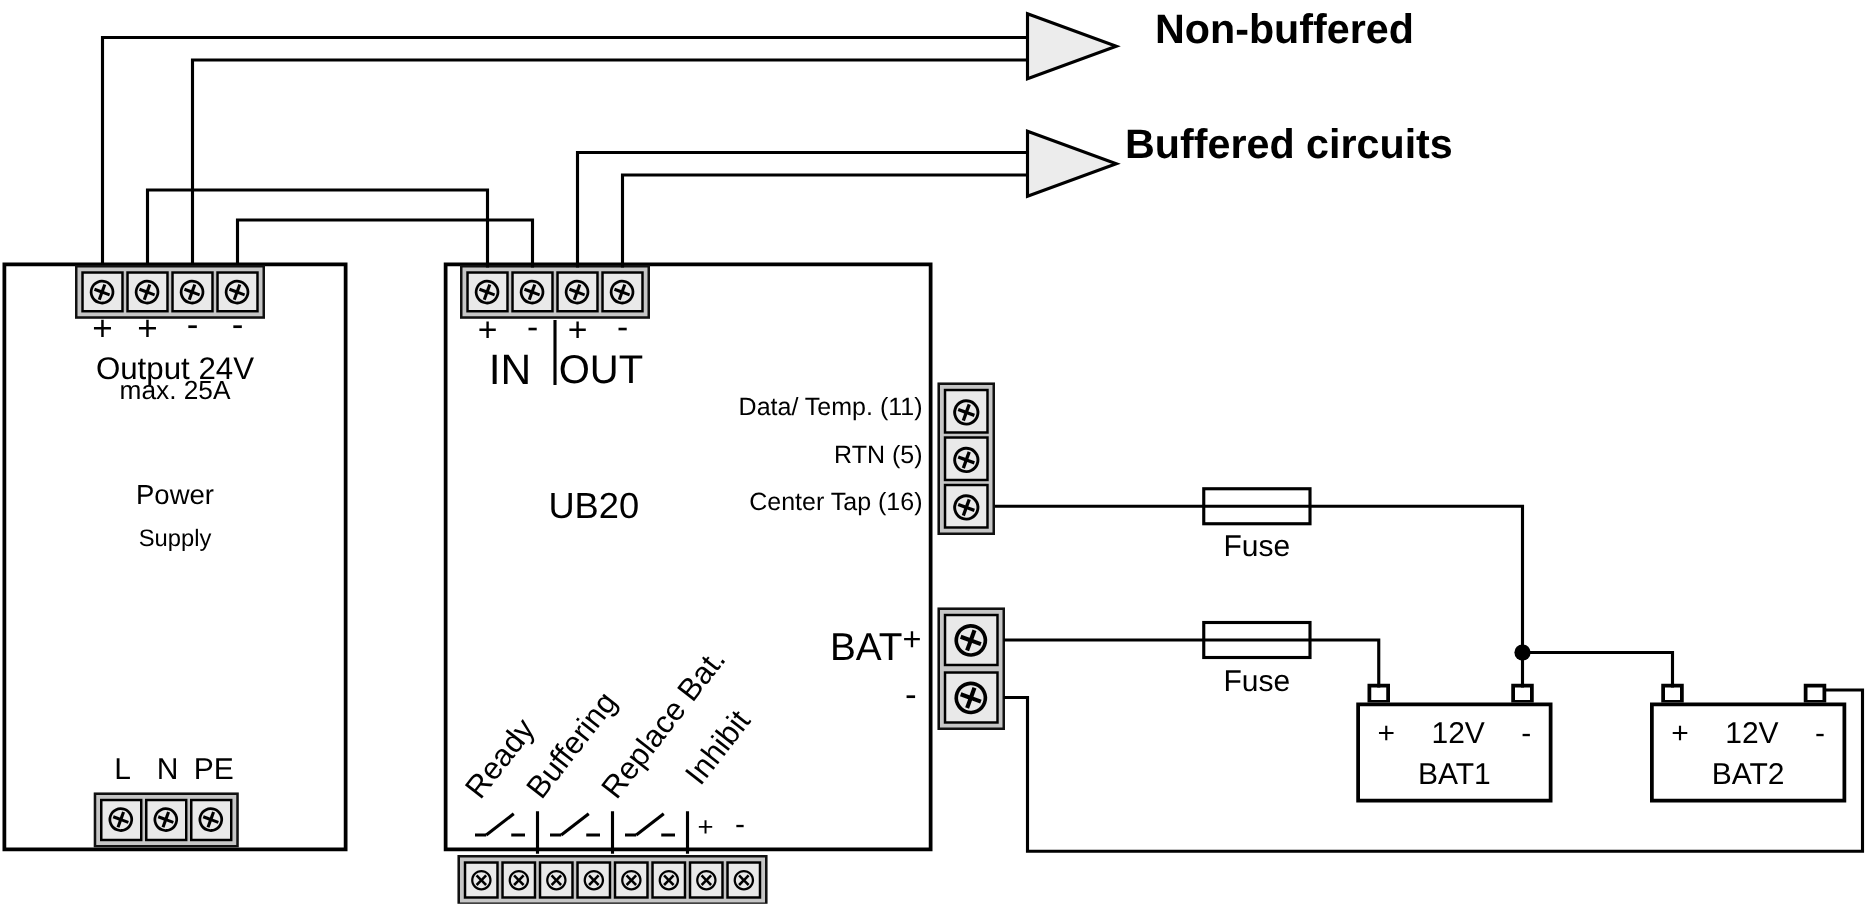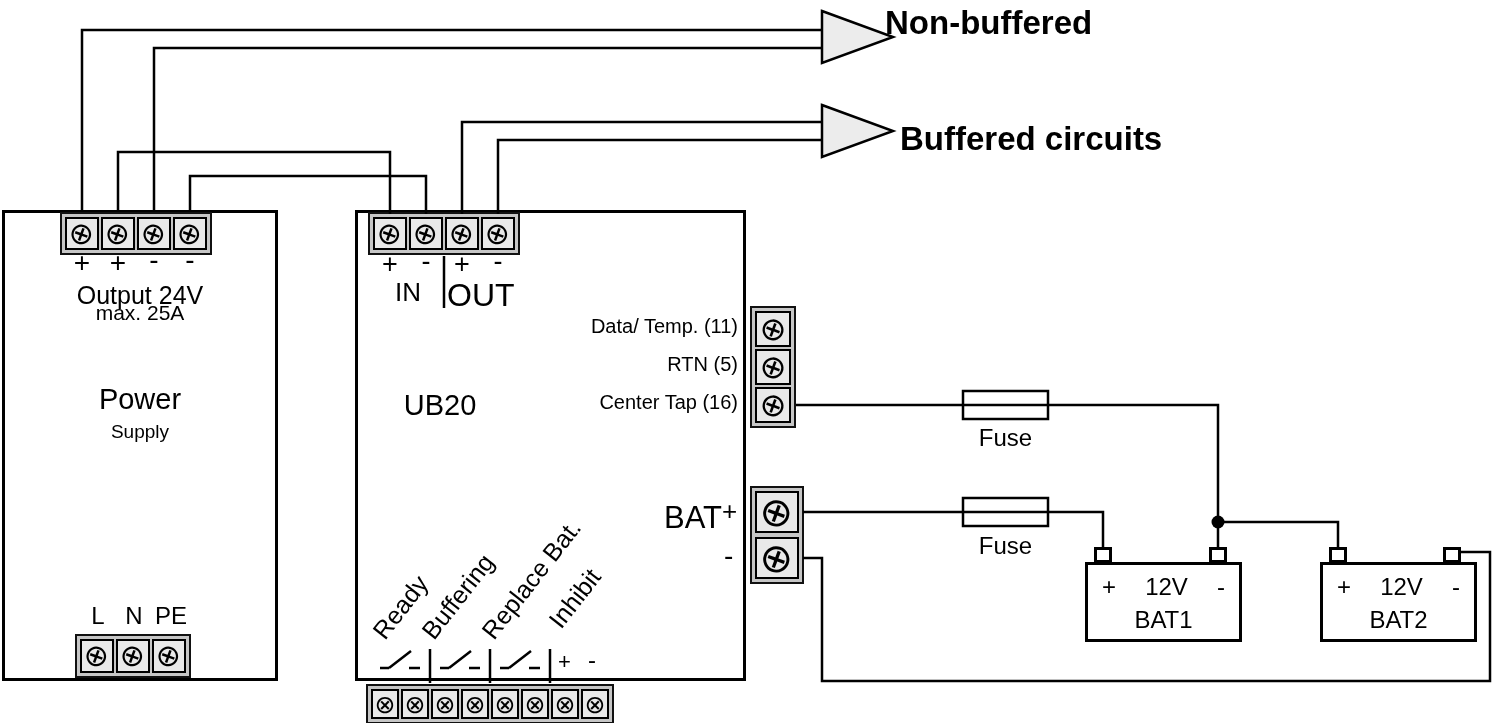--- a/index.html
+++ b/index.html
@@ -52,21 +52,21 @@
       </span>
   </div>
 
   <div class="label center" style="left:67px;top:247px;width:30px;font-size:28px">+</div>
   <div class="label center" style="left:103px;top:247px;width:30px;font-size:28px">+</div>
   <div class="label center" style="left:139px;top:244px;width:30px;font-size:28px">-</div>
   <div class="label center" style="left:175px;top:244px;width:30px;font-size:28px">-</div>
 
   <div class="label center" style="left:10px;top:281px;width:260px;font-size:25px">Output 24V</div>
   <div class="label center" style="left:10px;top:301px;width:260px;font-size:21px">max. 25A</div>
-  <div class="label center" style="left:10px;top:383px;width:260px;font-size:29px">Power</div>
+  <div class="label center" style="left:10px;top:383px;width:260px;font-size:22px">Power</div>
   <div class="label center" style="left:10px;top:421px;width:260px;font-size:19px">Supply</div>
 
   <div class="label center" style="left:87px;top:602px;width:22px;font-size:24px">L</div>
   <div class="label center" style="left:123px;top:602px;width:22px;font-size:24px">N</div>
   <div class="label center" style="left:154px;top:602px;width:34px;font-size:24px">PE</div>
 
   <div class="tblock tb-d" style="left:75px;top:634px">
     <span class="cell">
         <span class="screw">⊕</span>
       </span>
@@ -92,24 +92,24 @@
       </span>
     <span class="cell">
         <span class="screw">⊕</span>
       </span>
   </div>
 
   <div class="label center" style="left:375px;top:249px;width:30px;font-size:27px">+</div>
   <div class="label center" style="left:411px;top:246px;width:30px;font-size:27px">-</div>
   <div class="label center" style="left:447px;top:249px;width:30px;font-size:27px">+</div>
   <div class="label center" style="left:483px;top:246px;width:30px;font-size:27px">-</div>
-  <div class="label center" style="left:375px;top:277px;width:66px;font-size:26px">IN</div>
+  <div class="label center" style="left:375px;top:277px;width:66px;font-size:34px">IN</div>
   <div class="label center" style="left:447px;top:277px;width:66px;font-size:32px">OUT</div>
 
-  <div class="label center" style="left:342px;top:389px;width:196px;font-size:29px">UB20</div>
+  <div class="label center" style="left:377px;top:389px;width:196px;font-size:29px">UB20</div>
 
   <div class="label right" style="left:468px;top:315px;width:270px;font-size:20px">Data/ Temp. (11)</div>
   <div class="label right" style="left:468px;top:353px;width:270px;font-size:20px">RTN (5)</div>
   <div class="label right" style="left:468px;top:391px;width:270px;font-size:20px">Center Tap (16)</div>
 
   <div class="tblock tb-b vert" style="left:750px;top:306px">
     <span class="cell">
         <span class="screw">⊕</span>
       </span>
     <span class="cell">
@@ -161,22 +161,22 @@
         <span class="screw x">⊗</span>
       </span>
     <span class="cell">
         <span class="screw x">⊗</span>
       </span>
     <span class="cell">
         <span class="screw x">⊗</span>
       </span>
   </div>
 
-  <div class="label arrow-text" style="left:885px;top:4px">Non-buffered</div>
-  <div class="label arrow-text" style="left:900px;top:120px">Buffered circuits</div>
+  <div class="label arrow-text" style="left:924px;top:4px">Non-buffered</div>
+  <div class="label arrow-text" style="left:900px;top:96px">Buffered circuits</div>
 
   <div class="label center" style="left:963px;top:424px;width:85px;font-size:24px">Fuse</div>
   <div class="label center" style="left:963px;top:532px;width:85px;font-size:24px">Fuse</div>
 
   <div class="post" style="left:1094px;top:547px"></div>
   <div class="post" style="left:1209px;top:547px"></div>
   <div class="batt-box" style="left:1085px;top:562px;width:157px;height:80px">
     <div class="batt-row1">
       <span>+</span>
       <span>12V</span>

